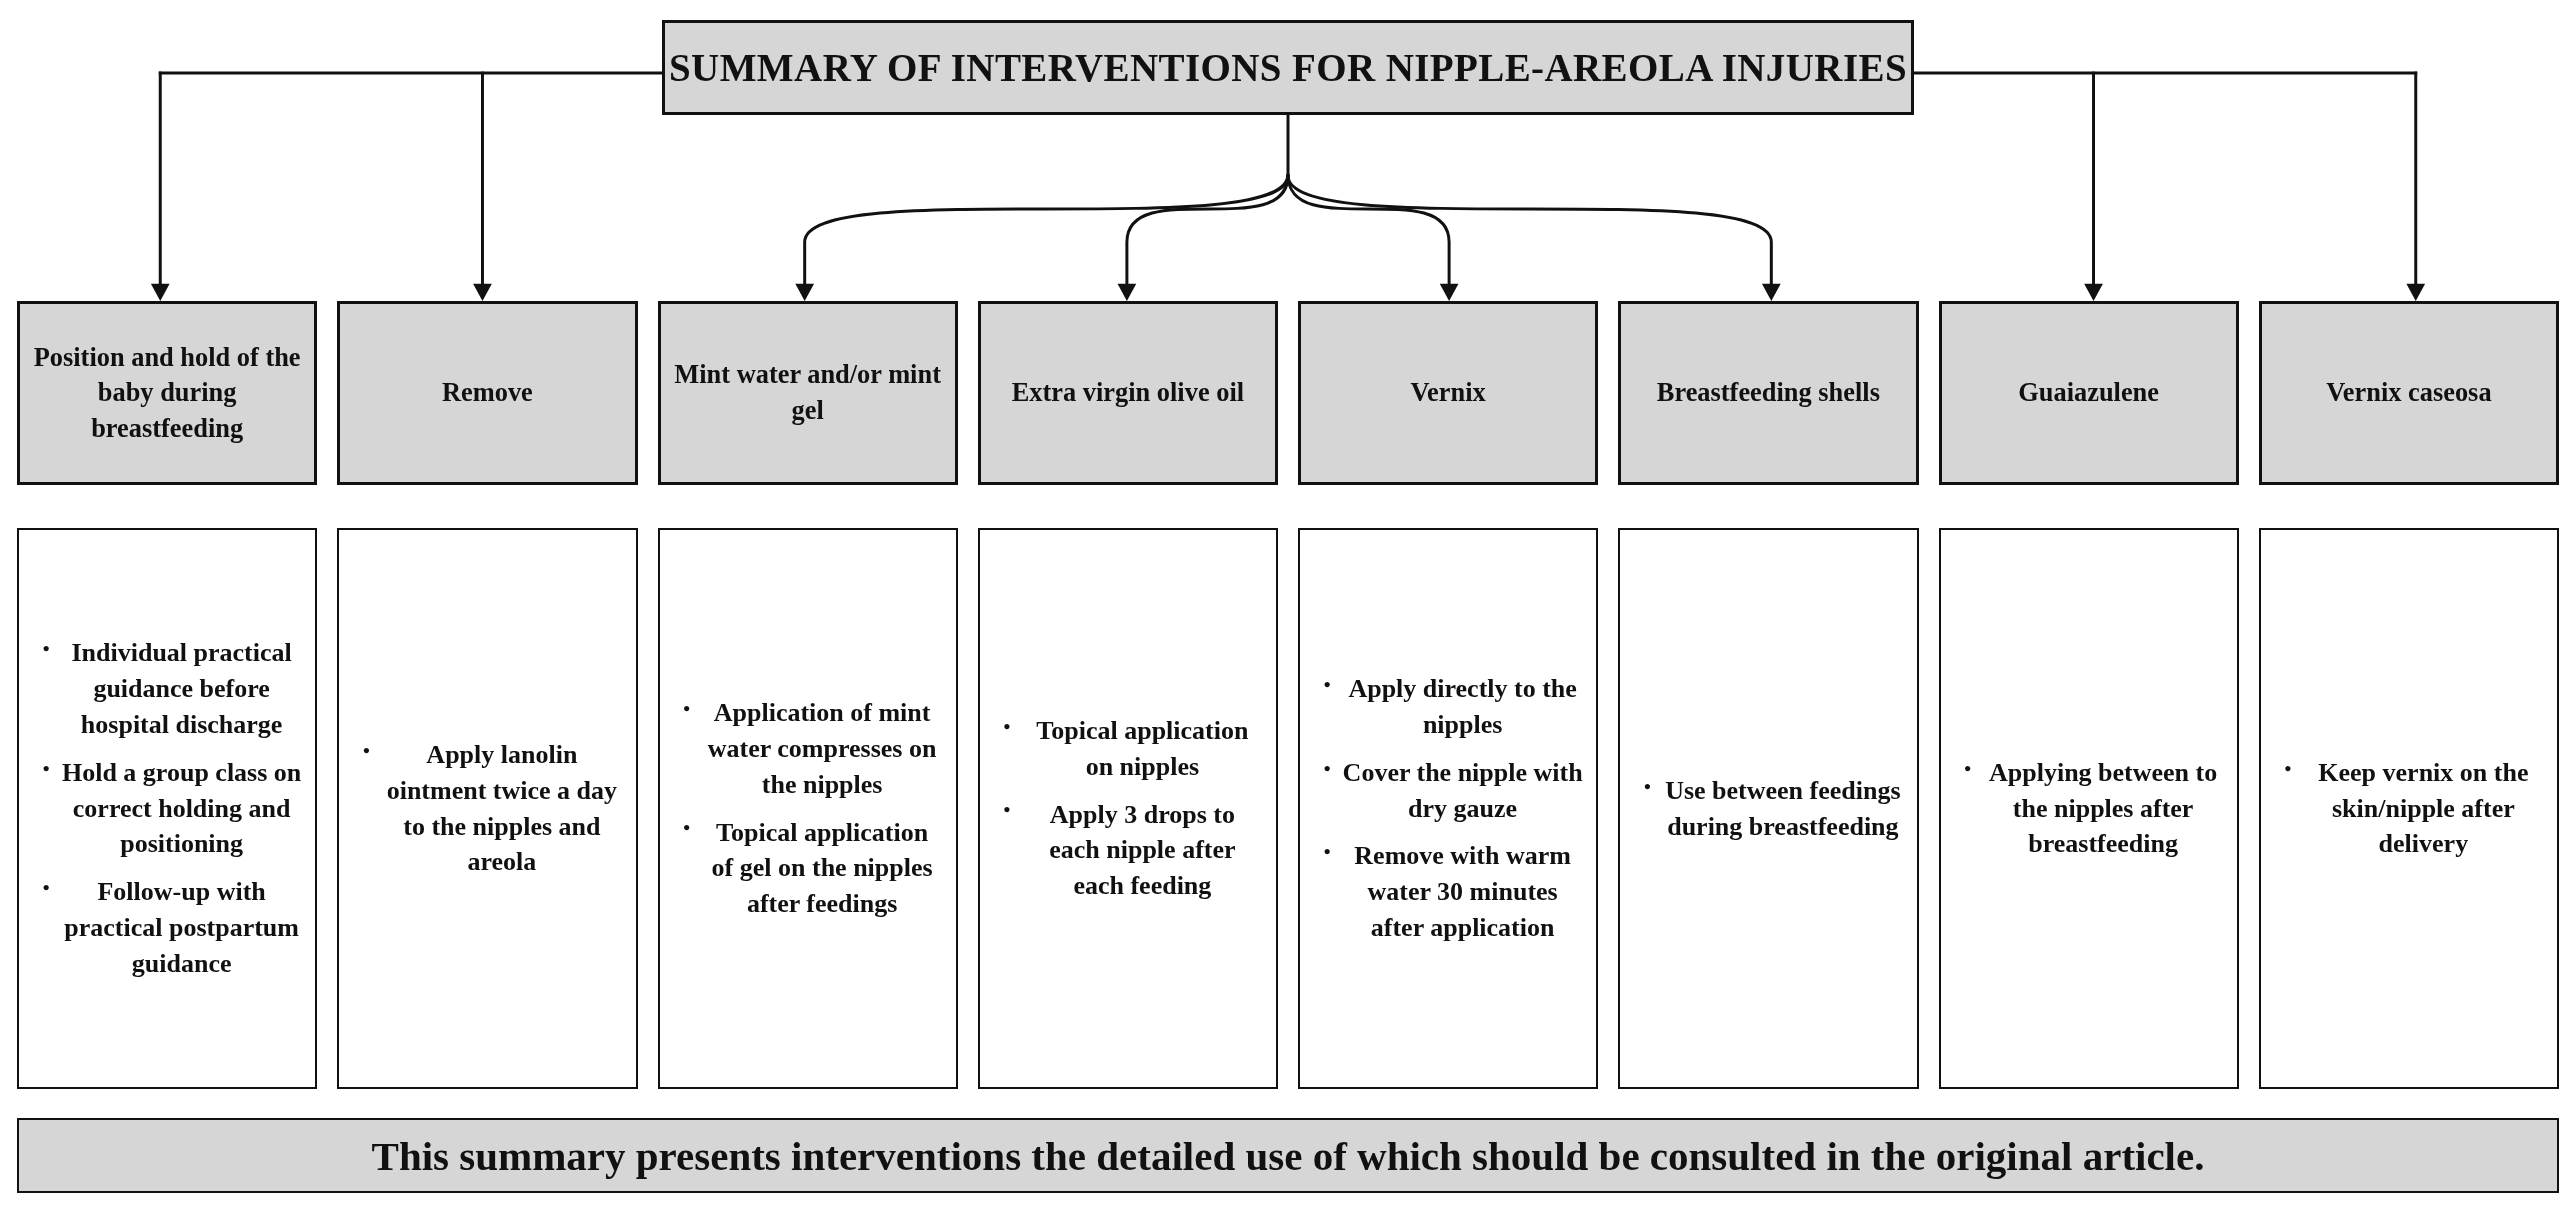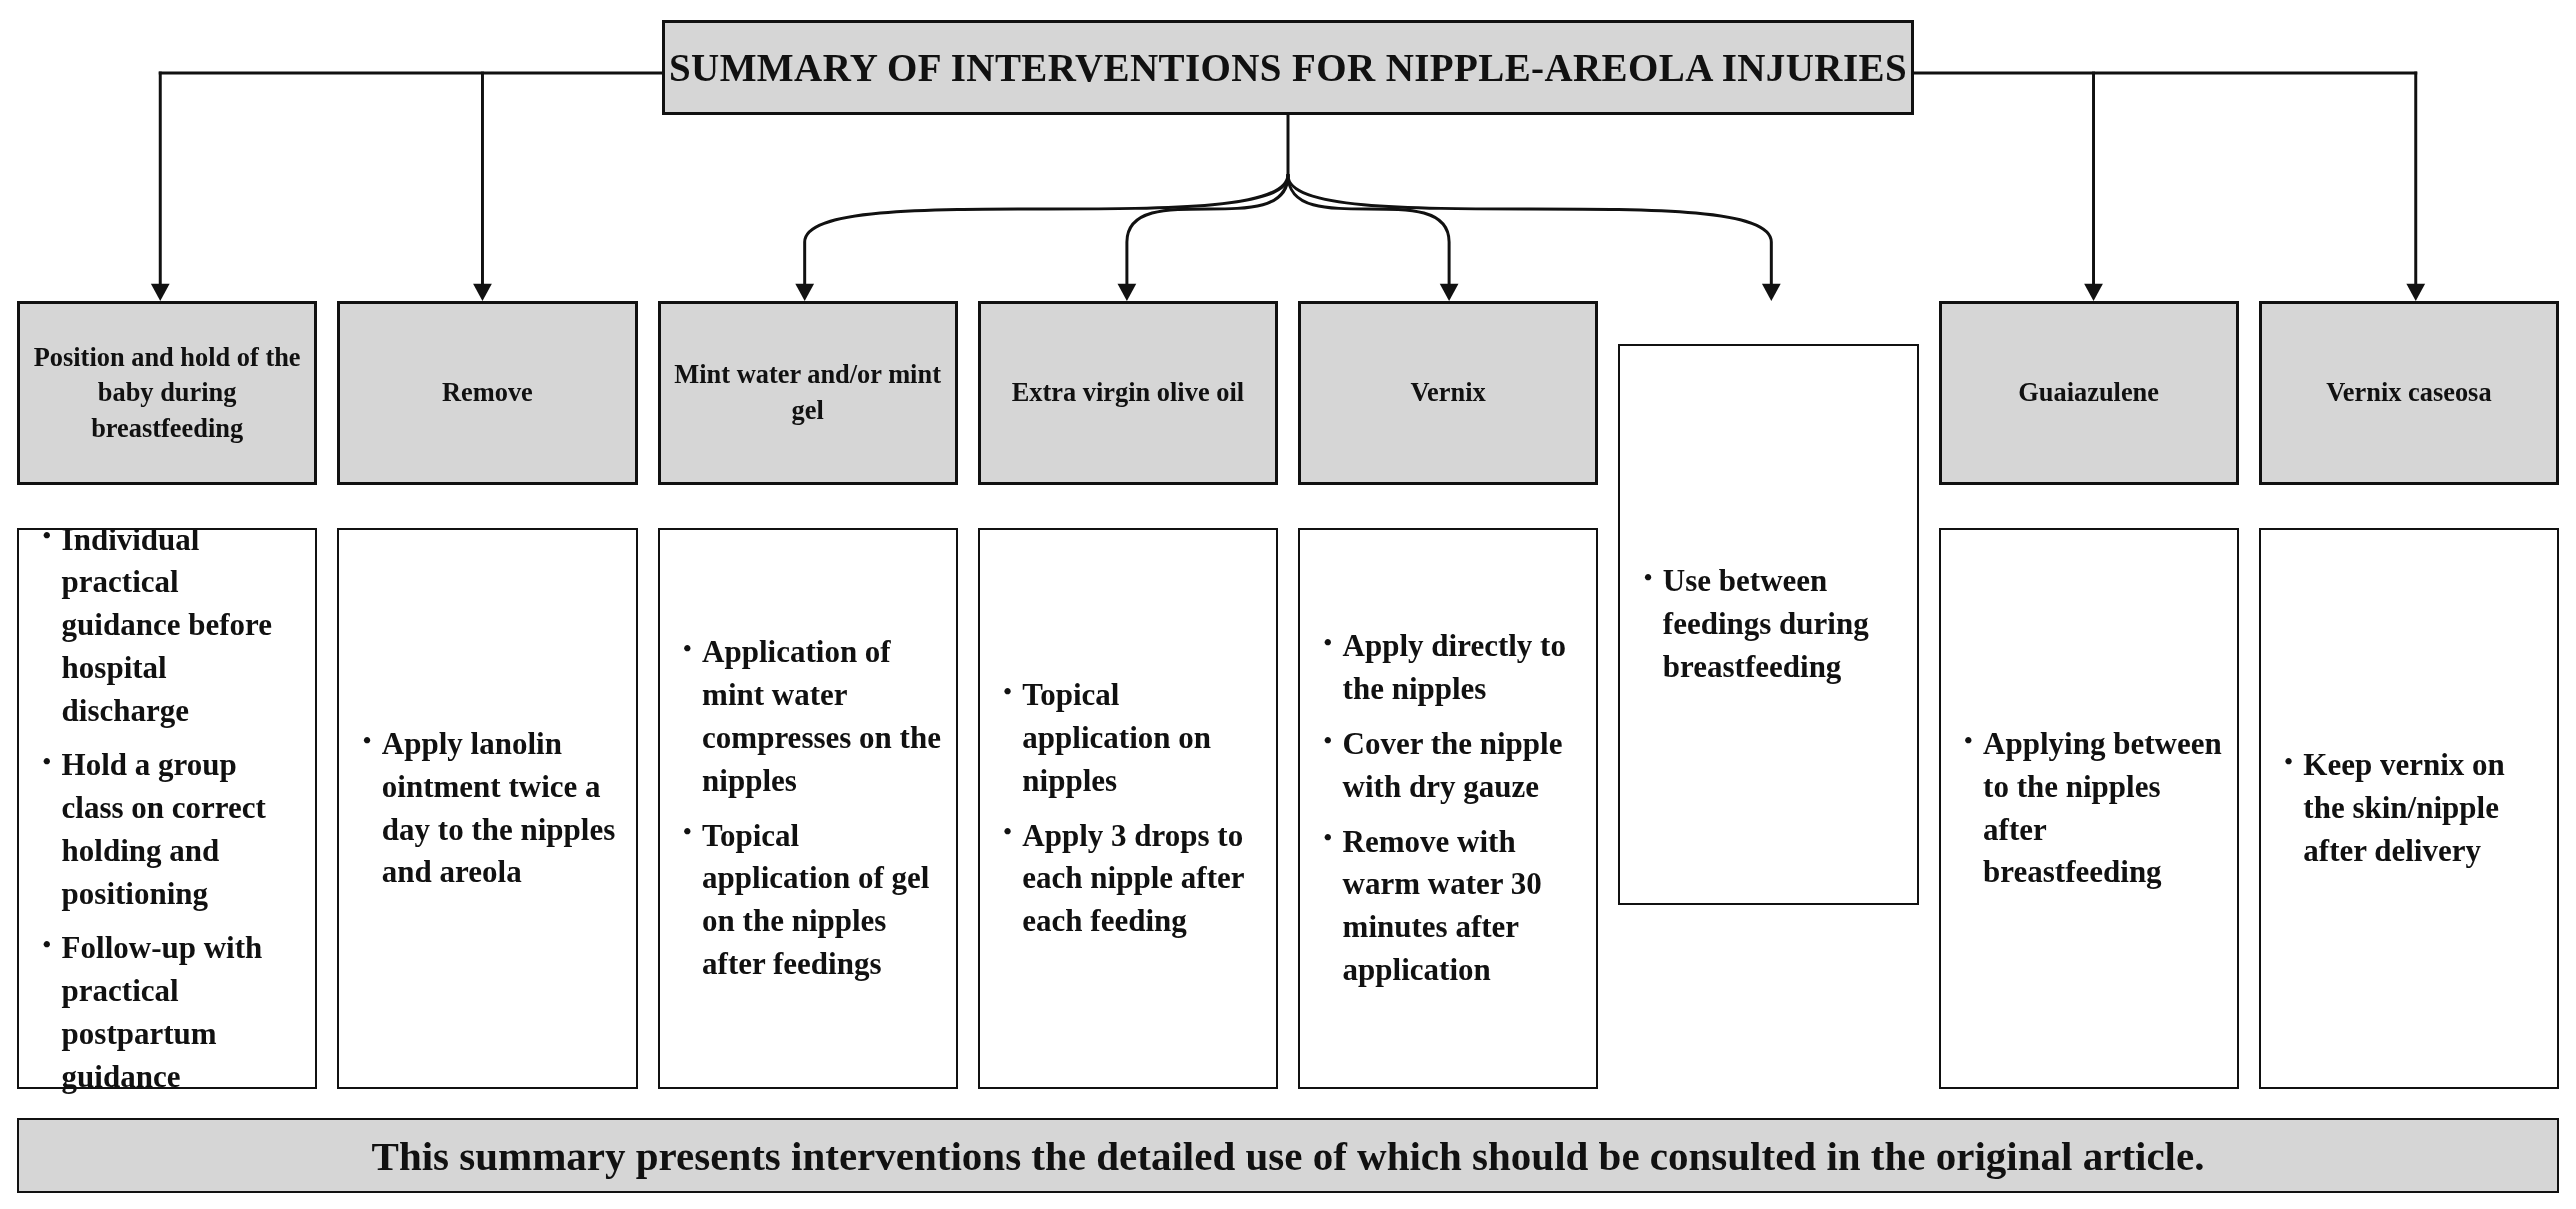--- a/index.html
+++ b/index.html
@@ -84,23 +84,23 @@
   }
   .bullet-list{
     list-style:none;
     margin:0;
     padding:0;
   }
   .bullet-item{
     position:relative;
     padding-left:25.6px;
     margin:12px 0;
-    font-size:31px;
+    font-size:26px;
     line-height:1.38;
-    text-align:left;
+    text-align:center;
   }
   .bullet-item::before{
     content:"\2022";
     position:absolute;
     left:6.8px;
     top:0.9px;
     font-size:0.75em;
   }
   
   .footer-bar{
@@ -195,20 +195,21 @@
       <div class="detail-box">
         <ul class="bullet-list">
           <li class="bullet-item">Apply directly to the nipples</li>
           <li class="bullet-item">Cover the nipple with dry gauze</li>
           <li class="bullet-item">Remove with warm water 30 minutes after application</li>
         </ul>
       </div>
     </div>
 
     <div class="column">
+      <div class="header-box">Breastfeeding shells</div>
       <div class="detail-box">
         <ul class="bullet-list">
           <li class="bullet-item">Use between feedings during breastfeeding</li>
         </ul>
       </div>
     </div>
 
     <div class="column">
       <div class="header-box">Guaiazulene</div>
       <div class="detail-box">

